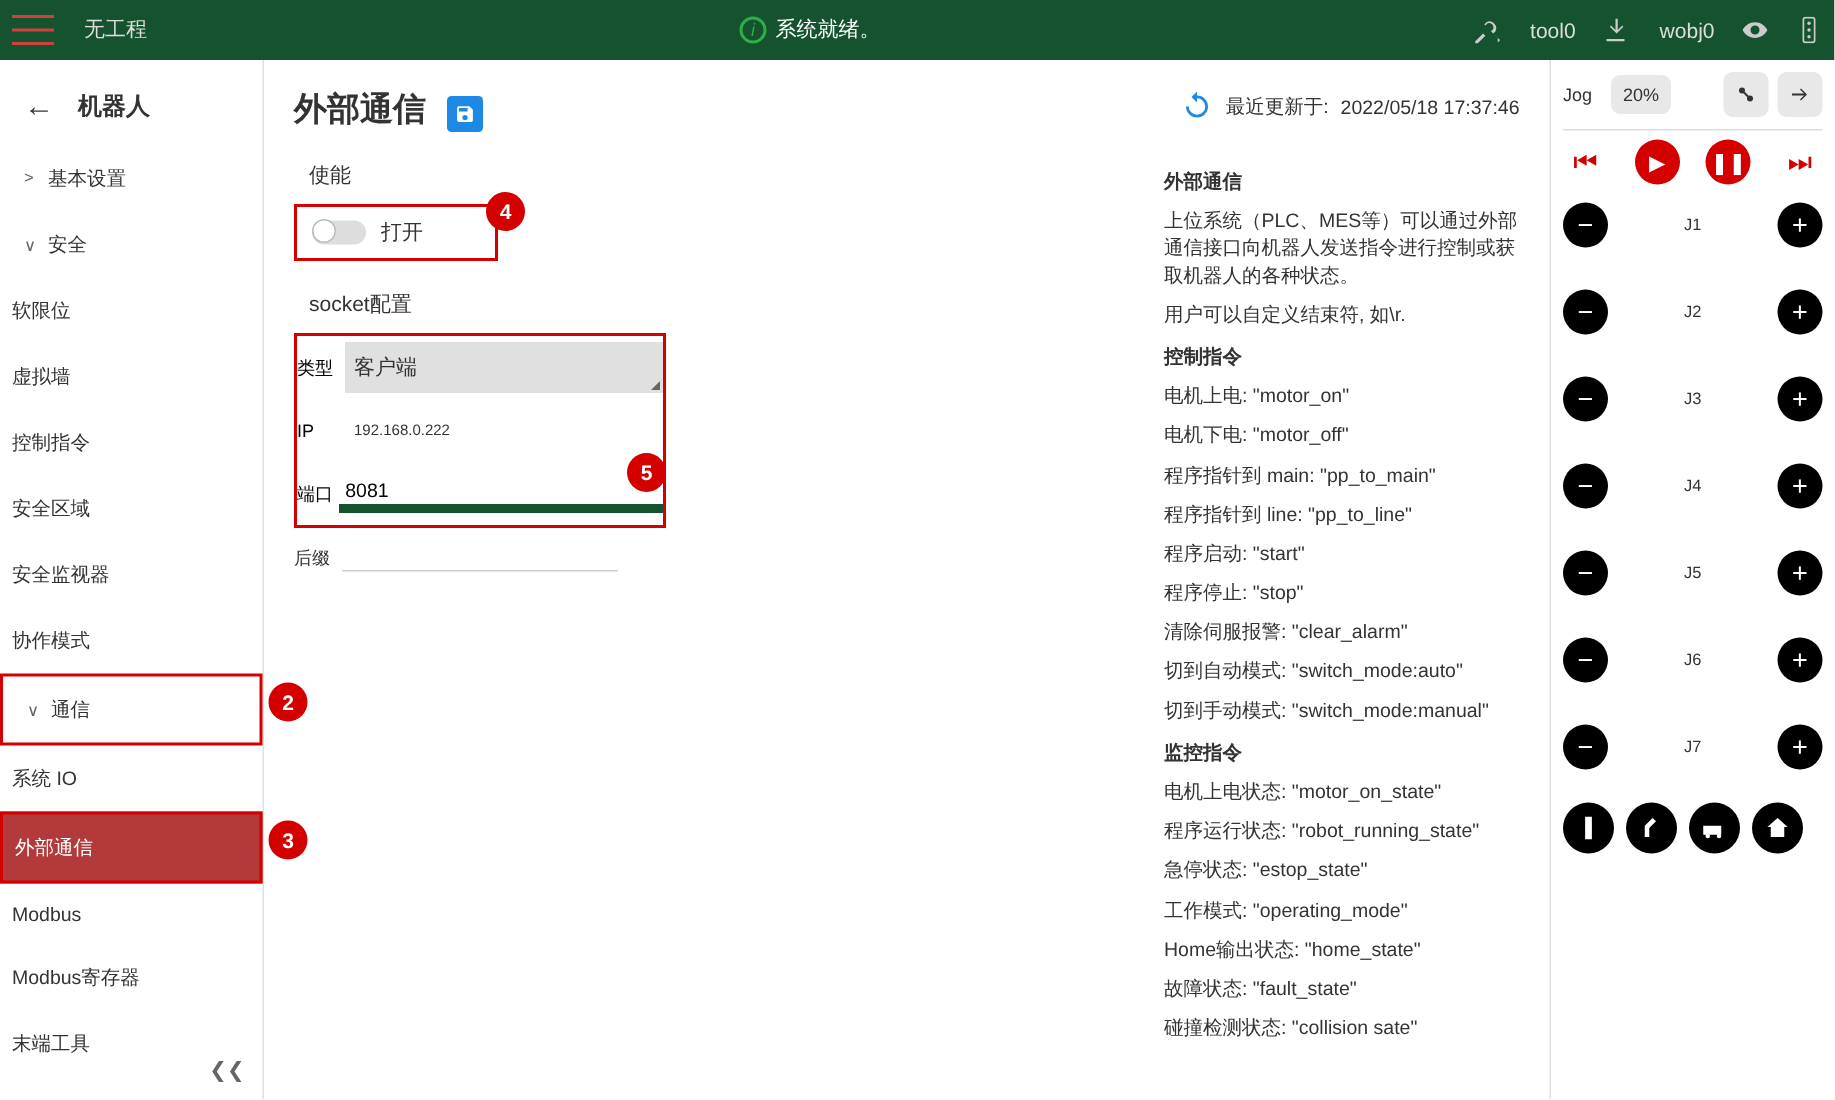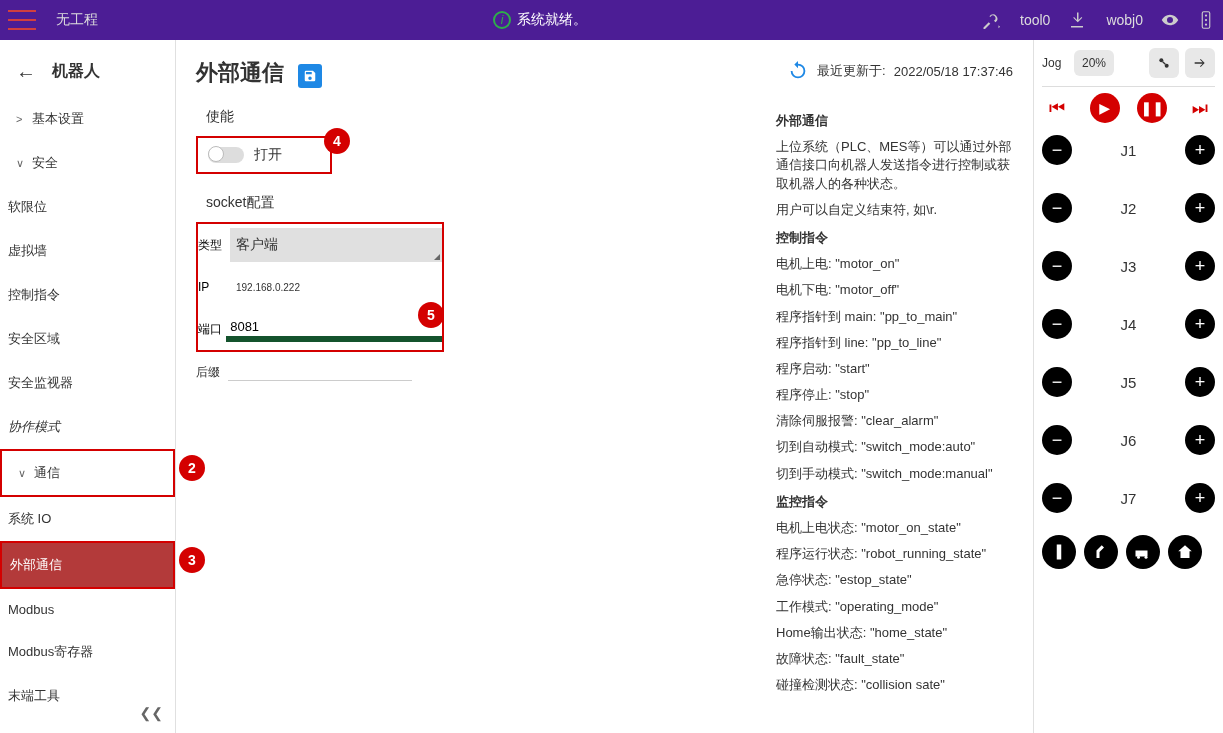--- a/index.html
+++ b/index.html
@@ -1,17 +1,17 @@
 <!DOCTYPE html>
 <html><head>
 <meta charset="utf-8">
 <style>
   * { box-sizing: border-box; margin: 0; padding: 0; }
   body { font-family: "Microsoft YaHei", Arial, sans-serif; font-size: 14px; color: #333; background: #fff; width: 1223px; height: 733px; overflow: hidden; position: relative; }
-  .top-bar { height: 40px; background: #4c1d95; display: flex; align-items: center; color: #fff; padding: 0 8px; }
+  .top-bar { height: 40px; background: #14532d; display: flex; align-items: center; color: #fff; padding: 0 8px; }
   .top-bar .hamburger { width: 28px; height: 20px; display: flex; flex-direction: column; justify-content: space-between; margin-right: 12px; cursor: pointer; }
   .top-bar .hamburger span { height: 2px; background: #d13f3f; }
   .top-bar .proj { color: #ddd; margin-left: 8px; }
   .top-bar .center { flex: 1; display: flex; justify-content: center; align-items: center; }
   .top-bar .center .info-ico { width: 18px; height: 18px; border: 2px solid #2eae4a; border-radius: 50%; display:flex; align-items:center; justify-content:center; color:#2eae4a; font-size:12px; font-style:italic; margin-right: 6px; }
   .top-bar .right { display: flex; align-items: center; gap: 18px; color: #ddd; }
   .top-bar .right .rb { display: flex; align-items: center; gap: 20px; }
   .top-bar .ico { width:18px; height:18px; fill:#ddd; }
   .main-wrap { display: flex; height: calc(100% - 40px); }
   .sidebar { width: 176px; border-right: 1px solid #e0e0e0; padding-top: 6px; position: relative; }
@@ -59,21 +59,21 @@
   .rp-speed { background:#e8e8e8; border-radius:6px; padding:6px 8px; font-size:12px; }
   .rp-divider { border-top:1px solid #ddd; margin:6px 0; }
   .playback { display:flex; justify-content:space-between; align-items:center; margin-bottom:12px; }
   .pb-btn { width:30px; height:30px; border-radius:50%; display:flex; align-items:center; justify-content:center; cursor:pointer; }
   .pb-play { background:#d40000; color:#fff; }
   .pb-pause { background:#d40000; color:#fff; }
   .pb-skip { color:#d40000; font-size:18px; }
   .joints { display:flex; flex-direction:column; gap:28px; }
   .joint { display:flex; align-items:center; justify-content:space-between; }
   .joint .circle { width:30px; height:30px; border-radius:50%; background:#000; color:#fff; display:flex; align-items:center; justify-content:center; font-size:18px; cursor:pointer; }
-  .joint .jl { font-size:15px; }
+  .joint .jl { font-size:11px; }
   .bottom-icons { display:flex; gap:8px; margin-top:22px; }
   .bottom-icons .bi { width:34px; height:34px; border-radius:50%; background:#000; color:#fff; display:flex; align-items:center; justify-content:center; cursor:pointer; }
   svg { display:block; }
 </style>
 </head>
 <body>
 
 <div class="top-bar">
   <div class="hamburger">
       <span></span>
@@ -151,21 +151,21 @@
         <div style="position: relative;">
           <div class="sb-item child">
             <span>安全区域</span>
           </div>
         </div>
         <div style="position: relative;">
           <div class="sb-item child">
             <span>安全监视器</span>
           </div>
         </div>
-        <div style="position: relative; font-style: italic;">
+        <div style="position: relative;">
           <div class="sb-item child">
             <span>协作模式</span>
           </div>
         </div>
         <div style="position: relative;">
           <div class="sb-item sb-red-box">
             <span class="chev">∨</span>
             <span>通信</span>
           </div>
           <span class="marker-circle" style="right: -30px; top: 6px;">2</span>

